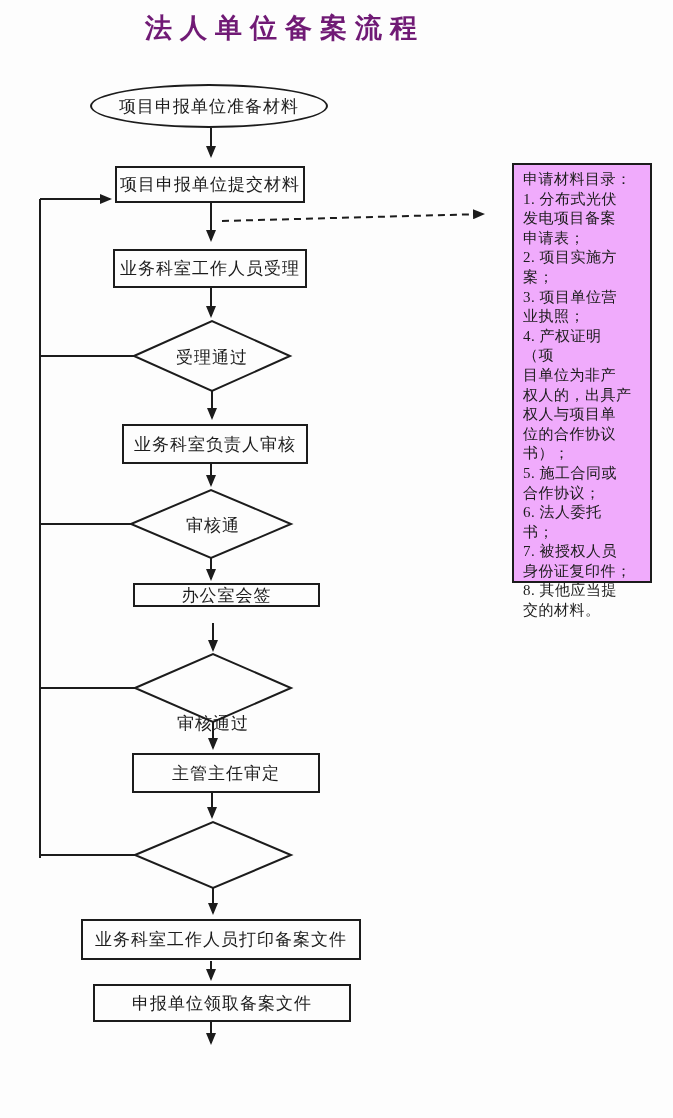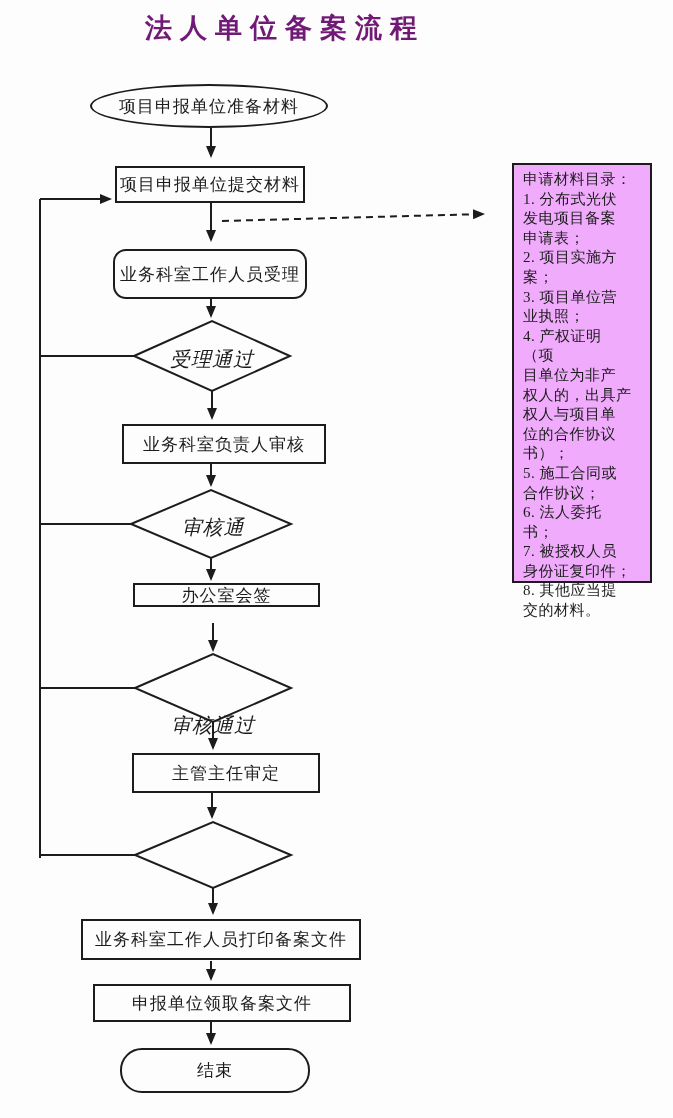--- a/index.html
+++ b/index.html
@@ -26,24 +26,23 @@
     display:flex;align-items:center;justify-content:center;
     font-size:17px;letter-spacing:1px;
     box-sizing:border-box;
     text-align:left;
     font-family:Liberation Serif, serif;
   }
   .terminator-start{border-radius:50%;}
   .terminator-end{border-radius:22px;}
   .diamond-label{
     position:absolute;
-    font-size:20px;letter-spacing:1px;
+    font-size:17px;letter-spacing:1px;
     text-align:center;
     background:transparent;
-    font-style:italic;
   }
   .sidebox{
     position:absolute;
     left:488px;top:163px;width:140px;height:420px;
     border:2px solid #1c1c1c;
     box-sizing:border-box;
     background:#f0abfc;
     padding:5px 18px 0 9px;
     font-size:15px;line-height:19.6px;
     white-space:pre-line;
@@ -96,27 +95,27 @@
   <div class="title">法人单位备案流程</div>
 
   <div class="node terminator-start" style="left:90px;top:84px;width:238px;height:44px;">
     <span>项目申报单位准备材料</span>
   </div>
 
   <div class="node" style="left:115px;top:166px;width:190px;height:37px;">
     <span>项目申报单位提交材料</span>
   </div>
 
-  <div class="node" style="left:113px;top:249px;width:194px;height:50px;border-radius:13px;">
+  <div class="node" style="left:113px;top:249px;width:194px;height:39px;">
     <span>业务科室工作人员受理</span>
   </div>
 
   <div class="diamond-label" style="left:132px;top:346px;width:160px;">受理通过</div>
 
-  <div class="node" style="left:122px;top:424px;width:204px;height:40px;">
+  <div class="node" style="left:122px;top:424px;width:186px;height:40px;">
     <span>业务科室负责人审核</span>
   </div>
 
   <div class="diamond-label" style="left:133px;top:514px;width:160px;">审核通</div>
 
   <div class="node" style="left:133px;top:583px;width:187px;height:24px;">
     <span>办公室会签</span>
   </div>
 
   <div class="diamond-label" style="left:133px;top:712px;width:160px;">审核通过</div>
@@ -127,23 +126,20 @@
 
 
   <div class="node" style="left:81px;top:919px;width:280px;height:41px;">
     <span>业务科室工作人员打印备案文件</span>
   </div>
 
   <div class="node" style="left:93px;top:984px;width:258px;height:38px;">
     <span>申报单位领取备案文件</span>
   </div>
 
-  <div class="node terminator-end" style="left:120px;top:1048px;width:190px;height:45px;">
-    <span>结束</span>
-  </div>
 
   <div class="sidebox">申请材料目录：
 1. 分布式光伏
 发电项目备案
 申请表；
 2. 项目实施方
 案；
 3. 项目单位营
 业执照；
 4. 产权证明（项

